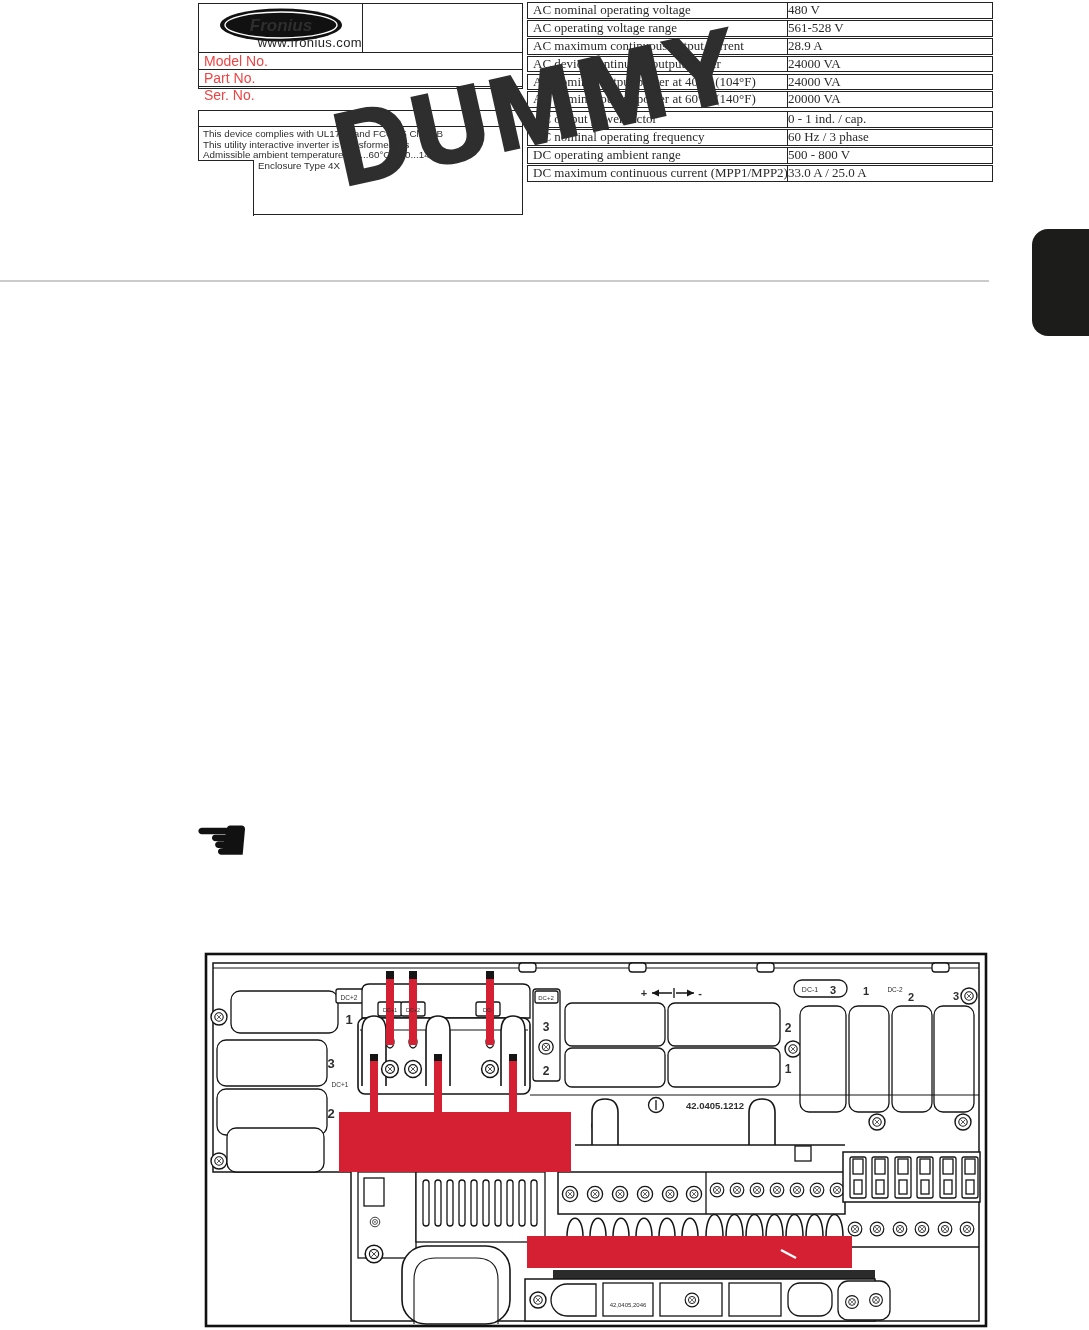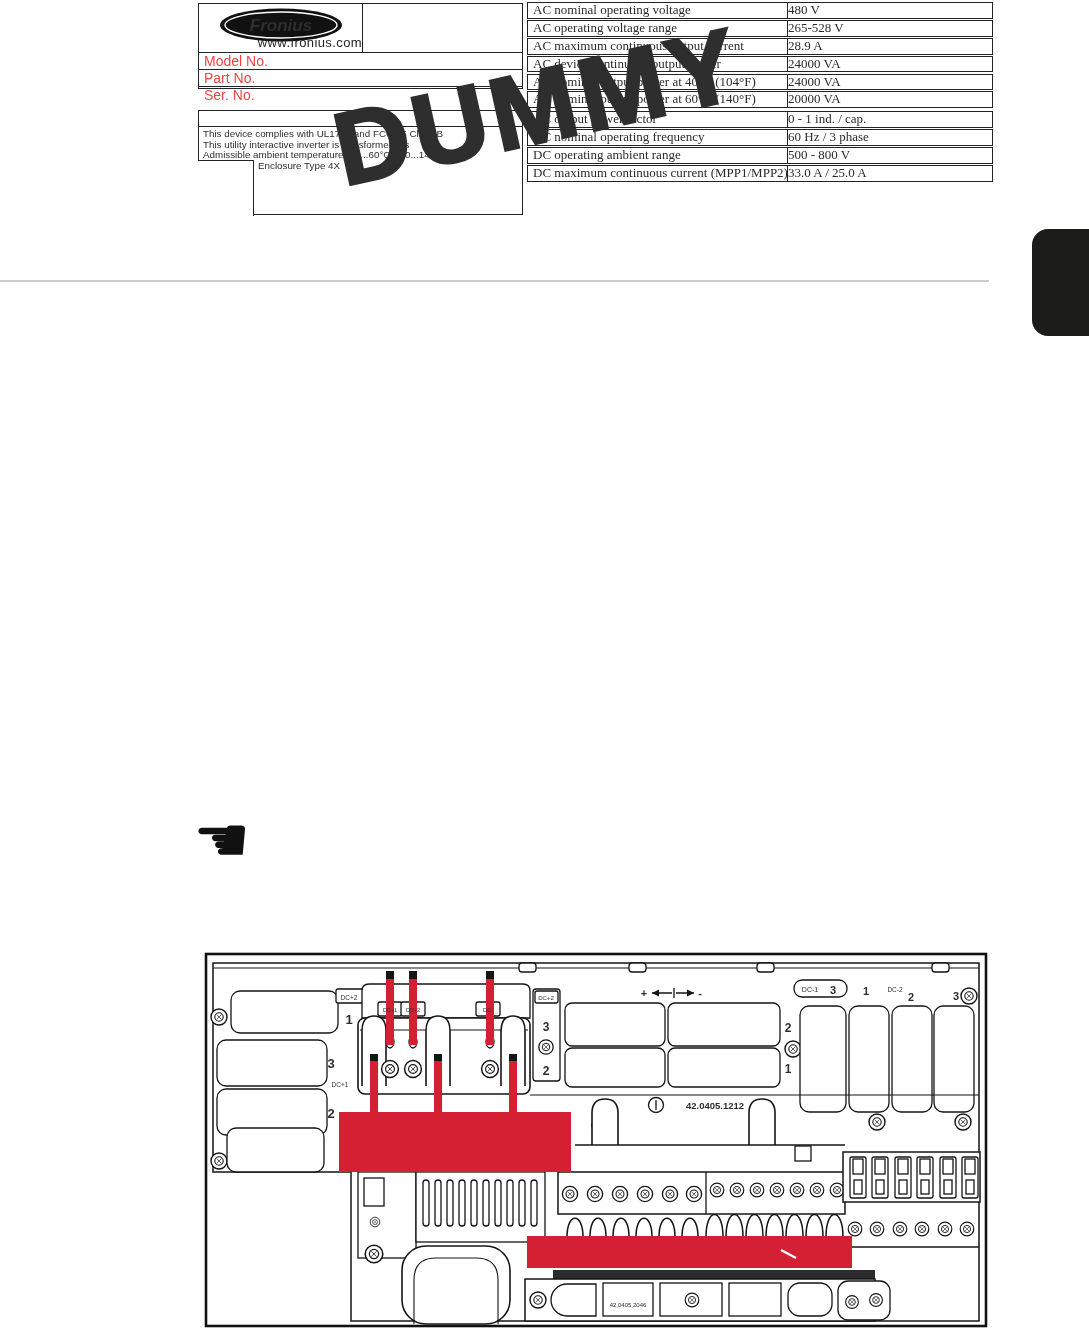--- a/index.html
+++ b/index.html
@@ -70,21 +70,21 @@
     <div class="comp-notch"></div>
   </div>
 
   <div class="abs spec-table" style="left:527px;top:2px;font-family:Liberation Serif, serif;">
       <div class="spec-row">
         <div class="spec-label">AC nominal operating voltage</div>
         <div class="spec-value">480 V</div>
       </div>
       <div class="spec-row">
         <div class="spec-label">AC operating voltage range</div>
-        <div class="spec-value">265-528 V</div>
+        <div class="spec-value">561-528 V</div>
       </div>
       <div class="spec-row">
         <div class="spec-label">AC maximum continuous output current</div>
         <div class="spec-value">28.9 A</div>
       </div>
       <div class="spec-row">
         <div class="spec-label">AC device continuous output power</div>
         <div class="spec-value">24000 VA</div>
       </div>
       <div class="spec-row">

